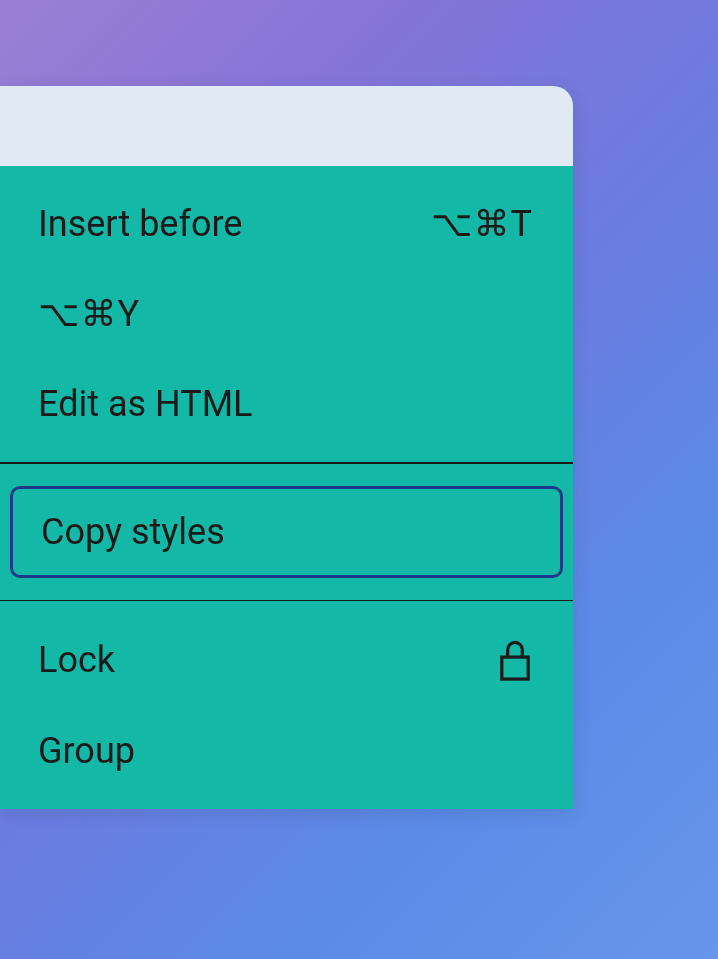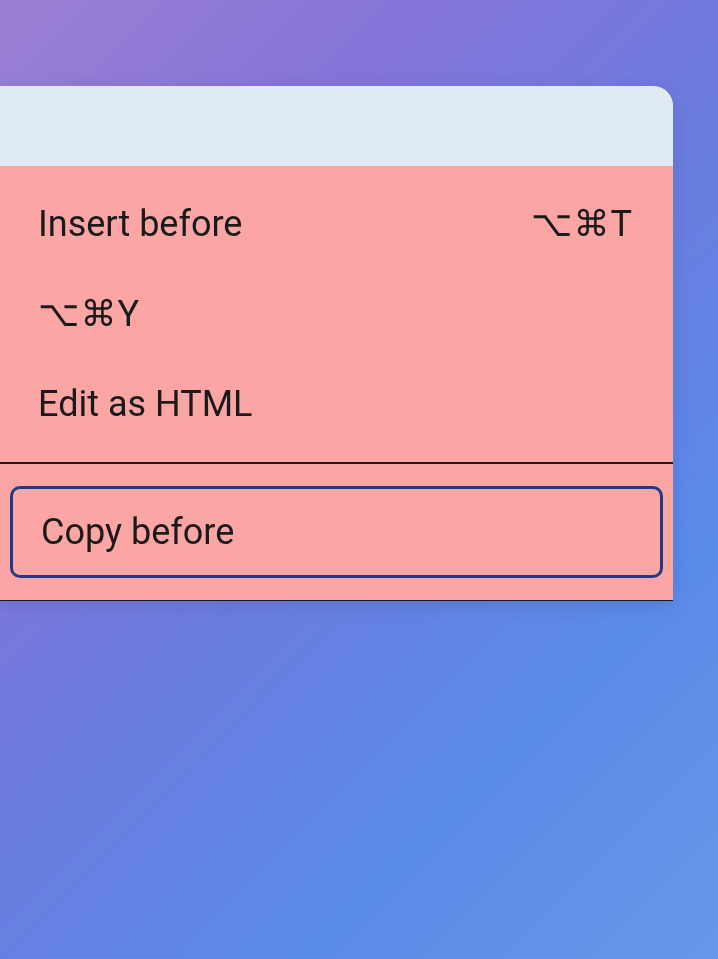--- a/index.html
+++ b/index.html
@@ -12,22 +12,22 @@
       height: 959px;
       overflow: hidden;
       font-family: -apple-system, BlinkMacSystemFont, "Segoe UI", Roboto, Helvetica, Arial, sans-serif;
       background: linear-gradient(135deg, #9b7fd4 0%, #8574d8 25%, #6b7ce0 50%, #5a8be8 75%, #6896e8 100%);
       position: relative;
     }
     .menu-panel {
       position: absolute;
       left: 0;
       top: 86px;
-      width: 673px;
-      background: #fca5a5;
+      width: 573px;
+      background: #14b8a6;
       border-top-right-radius: 20px;
       overflow: hidden;
       box-shadow: 0 4px 20px rgba(0,0,0,0.1);
     }
     .menu-header {
       height: 80px;
       background: #dfeaf5;
     }
     .menu-section {
       padding: 13px 0;
@@ -86,19 +86,33 @@
     </div>
     <div class="menu-item">
       <span class="label">Edit as HTML</span>
     </div>
   </div>
 
   <div class="divider"></div>
 
   <div class="menu-section">
     <div class="menu-item focused">
-      <span class="label">Copy before</span>
+      <span class="label">Copy styles</span>
     </div>
   </div>
 
   <div class="divider"></div>
 
+  <div class="menu-section">
+    <div class="menu-item">
+      <span class="label">Lock</span>
+      <span class="lock-icon">
+        <svg viewBox="0 0 24 30" fill="none" stroke="#1a1a1a" stroke-width="2.2">
+          <rect x="3" y="13" width="18" height="15"></rect>
+          <path d="M7 13 V8 a5 5 0 0 1 10 0 V13"></path>
+        </svg>
+      </span>
+    </div>
+    <div class="menu-item">
+      <span class="label">Group</span>
+    </div>
+  </div>
 </div>
 
 </body></html>

